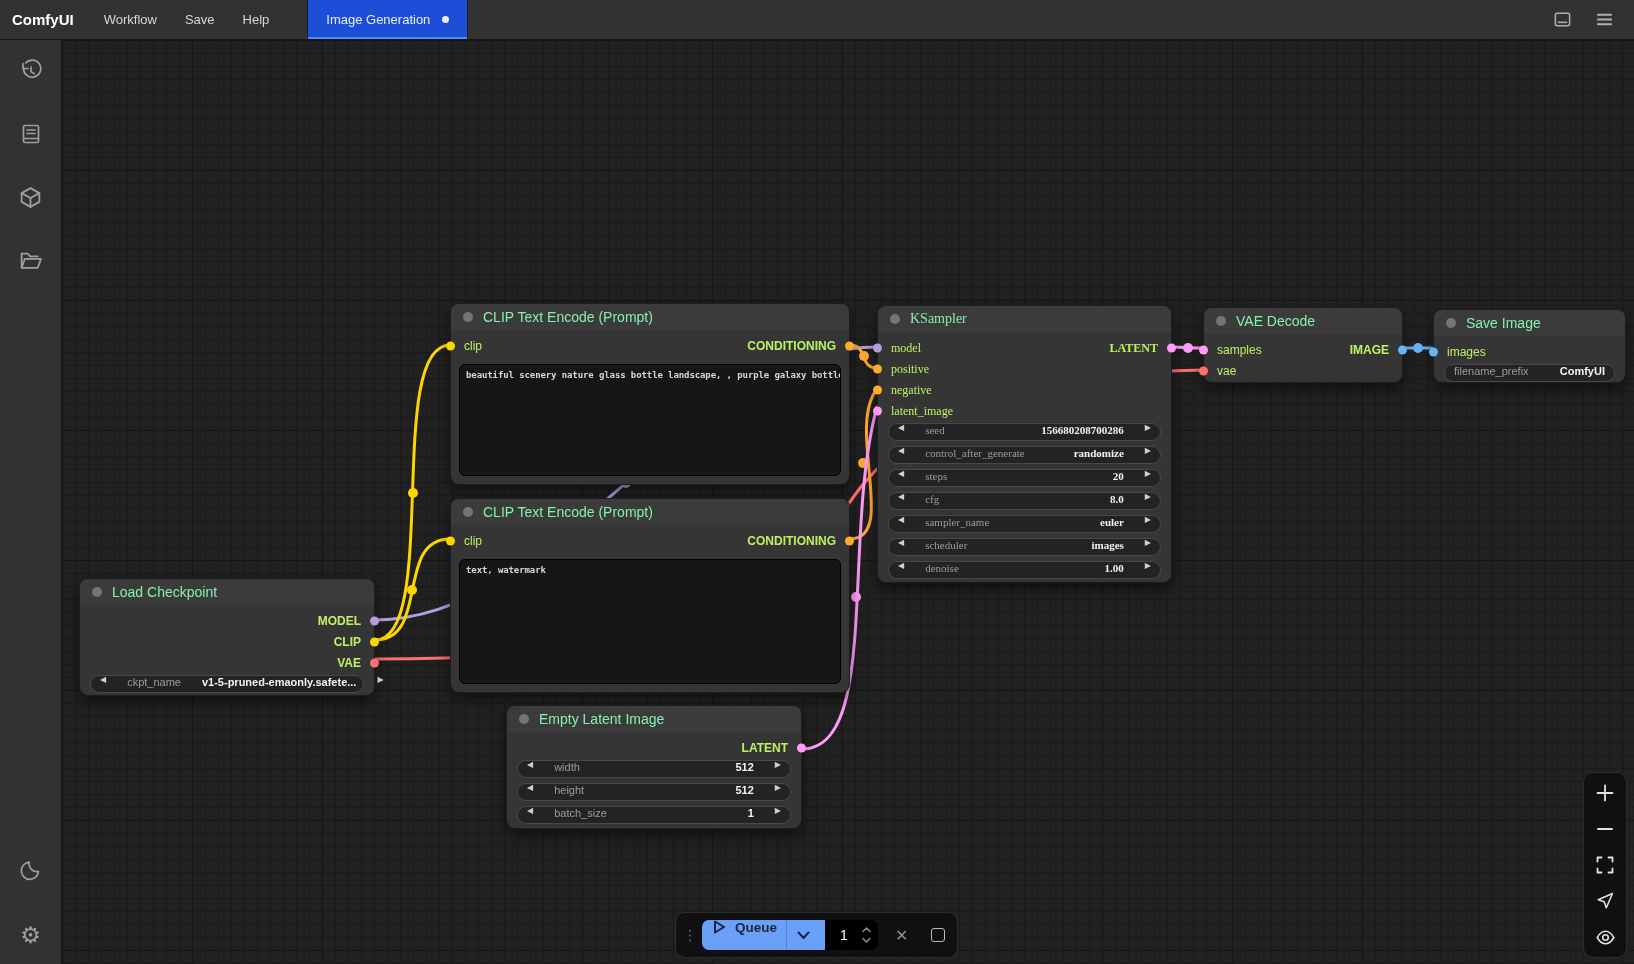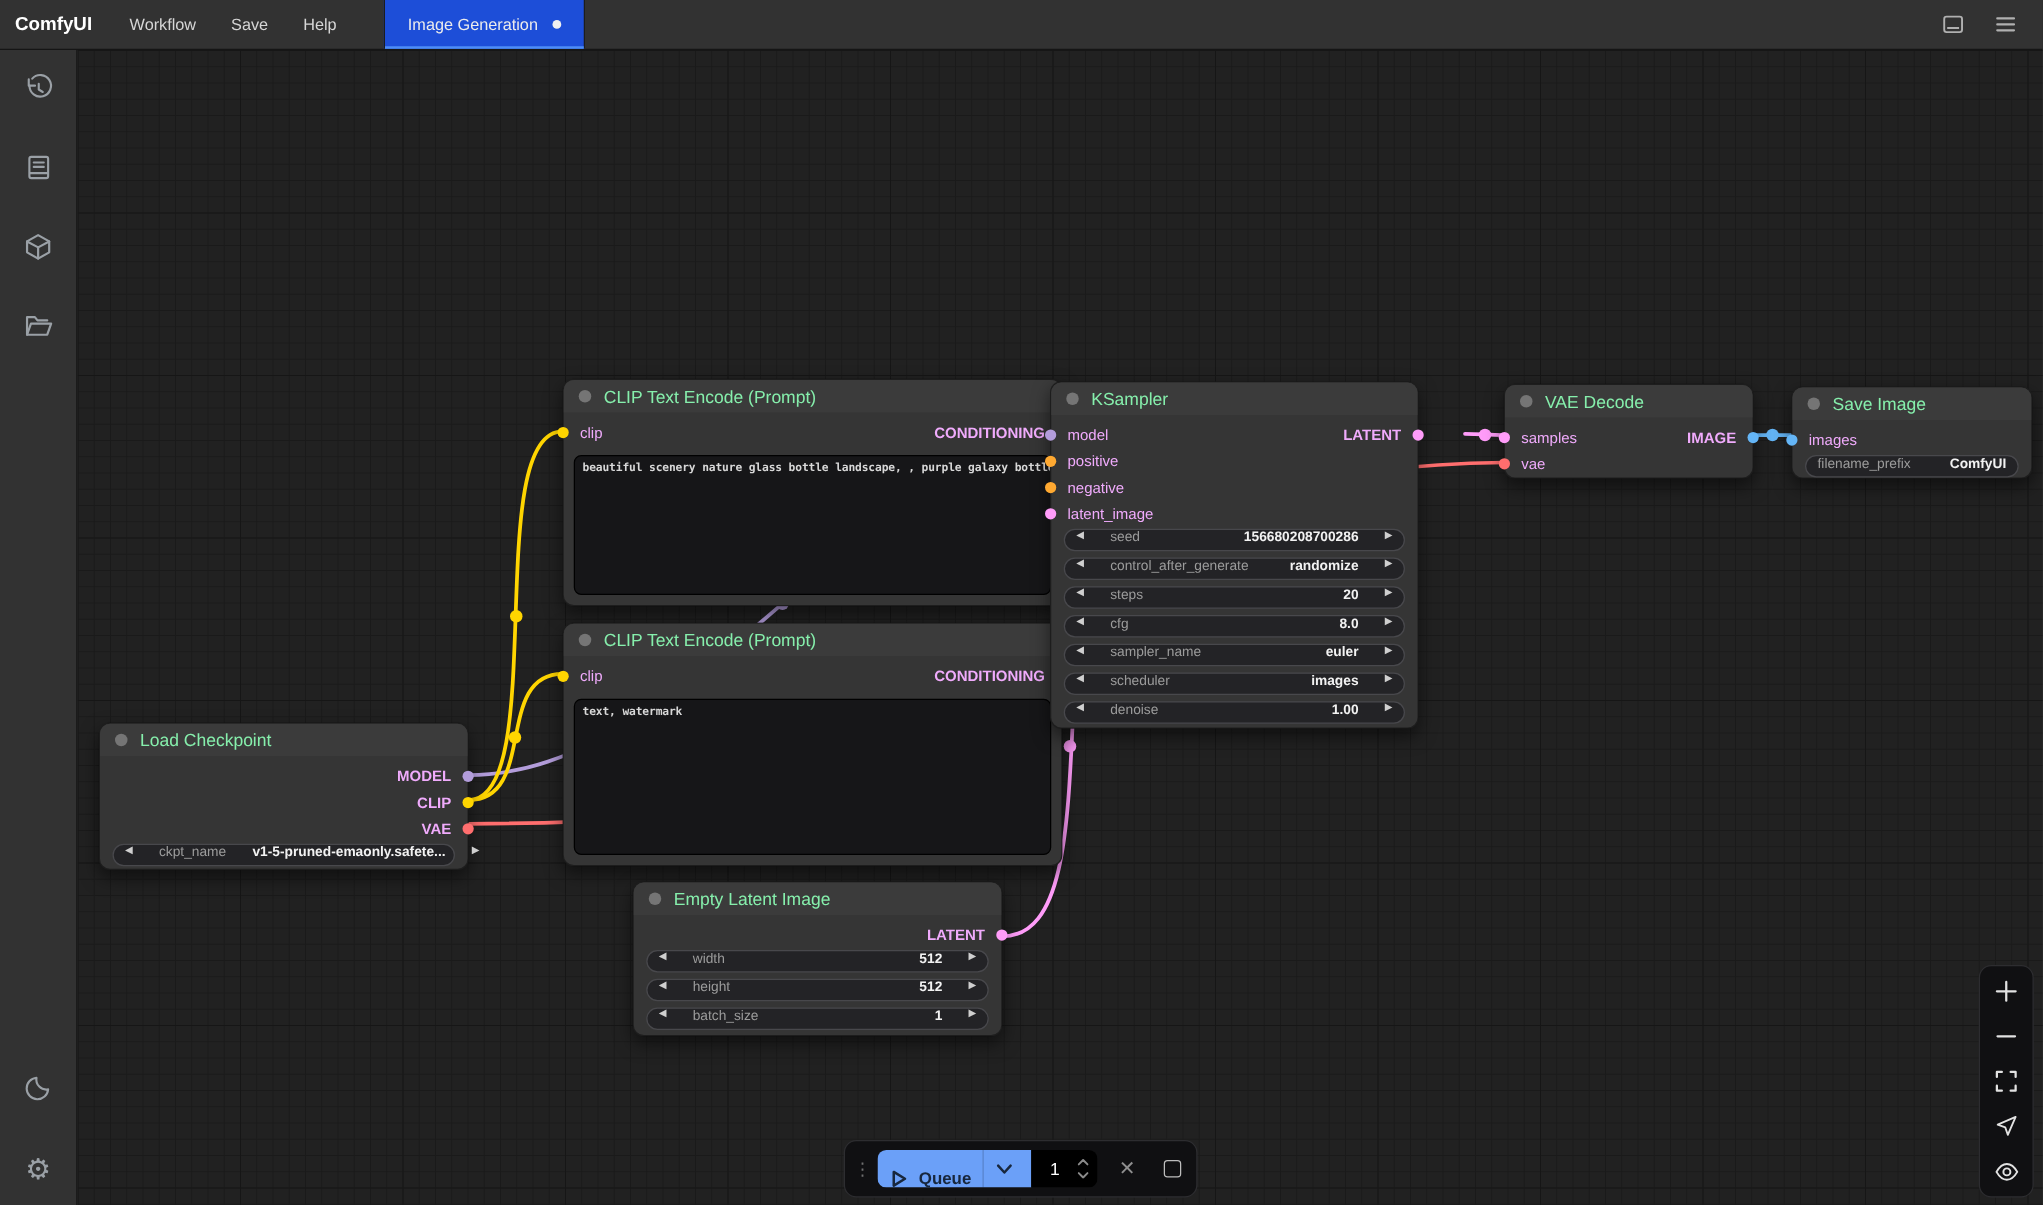--- a/index.html
+++ b/index.html
@@ -43,41 +43,41 @@
   
   #nodes { position:absolute; left:0; top:0; z-index:2; }
   .node { position:absolute; background:#353535; border:1px solid rgba(0,0,0,.45); border-radius:9px;
     box-shadow:0 6px 14px rgba(0,0,0,.5); display:flex; flex-direction:column; }
   .node-header { height:26px; flex:0 0 26px; display:flex; align-items:center; gap:10px; padding:0 12px;
     background:#3b3b3b; border-radius:8px 8px 0 0; }
   .node-status-dot { width:10px; height:10px; border-radius:50%; background:#757575; flex:0 0 auto; }
   .node-title { font-size:14px; color:#86efac; white-space:nowrap; }
   .slot-rows { display:flex; flex-direction:column; gap:1px; margin-top:6px; }
   .slot-row { height:20px; display:flex; align-items:center; gap:8px; padding:0 13px; position:relative; }
-  .slot-label { font-size:12px; color:#f0abfc; white-space:nowrap; }
+  .slot-label { font-size:12px; color:#bef264; white-space:nowrap; }
   .out-label { margin-left:auto; font-weight:700; }
   .slot-dot { position:absolute; width:9px; height:9px; border-radius:50%; top:50%; transform:translateY(-50%); }
   .slot-dot.in { left:-5px; } .slot-dot.out { right:-5px; }
   .widgets { display:flex; flex-direction:column; gap:5px; padding:2px 10px 0; }
   .widget { height:18px; background:#232326; border:1px solid #48484c; border-radius:10px;
     display:flex; align-items:flex-start; gap:21px; padding:0 9px; }
   .w-arrow { color:#cfcfcf; font-size:8px; line-height:1; }
   .w-label { color:#9c9c9c; font-size:11px; white-space:nowrap; }
   .w-value { margin-left:auto; color:#f2f2f2; font-size:11px; font-weight:700; white-space:nowrap; }
   .node-text { margin:8px; background:#161618; border:1px solid #000; border-radius:6px;
     font-family:"DejaVu Sans Mono", monospace; font-size:9px; font-weight:700; letter-spacing:-0.1px;
     color:#d8d8d8; padding:5px 6px; white-space:pre; overflow:hidden; }
 
   
   .queue-bar { position:absolute; left:675px; top:912px; width:283px; height:46px; background:#101012;
     border:1px solid #2d2d30; border-radius:10px; display:flex; align-items:center; gap:11px;
     padding:0 12px 0 7px; z-index:5; }
   .drag-dots { color:#707070; font-size:14px; line-height:10px; width:8px; text-align:center; }
   .queue-group { display:flex; height:30px; border-radius:7px; overflow:hidden; }
-  .queue-btn { background:#6ba0f8; color:#18273d; display:flex; align-items:flex-end; gap:9px; padding:0 11px; }
+  .queue-btn { background:#6ba0f8; color:#18273d; display:flex; align-items:flex-start; gap:9px; padding:0 11px; }
   .queue-btn svg { stroke:#18273d; fill:none; stroke-width:2; stroke-linejoin:round; stroke-linecap:round; }
   .queue-label { font-size:13.5px; font-weight:700; }
   .queue-chevron { display:flex; align-items:center; padding:0 4px 0 10px; border-left:1px solid rgba(0,0,0,.18); height:100%; }
   .batch-box { width:60px; background:#000; display:flex; align-items:center; padding:0 7px 0 15px; }
   .batch-value { color:#fff; font-size:14px; }
   .batch-steppers { margin-left:auto; display:flex; flex-direction:column; gap:4px; }
   .batch-steppers svg { stroke:#8a8a8a; fill:none; stroke-width:1.6; stroke-linecap:round; stroke-linejoin:round; }
   .x-btn { color:#8f8f8f; font-size:16px; margin-left:6px; }
   .stop-btn { width:14px; height:14px; border:1.6px solid #bdbdbd; border-radius:3px; margin-left:12px; }
 
@@ -197,21 +197,21 @@
           <span class="w-arrow">▶</span>
         </div>
         <div class="widget">
           <span class="w-arrow">◀</span>
           <span class="w-label">batch_size</span>
           <span class="w-value">1</span>
           <span class="w-arrow">▶</span>
         </div>
       </div>
     </div>
-    <div class="node" style="left: 840px; top: 305px; width: 295px; height: 278px;">
+    <div class="node" style="left: 877px; top: 305px; width: 295px; height: 278px; font-family: Liberation Serif, serif;">
       <div class="node-header">
         <div class="node-status-dot"></div>
         <div class="node-title">KSampler</div>
       </div>
       <div class="slot-rows">
         <div class="slot-row">
           <span class="slot-dot in" style="background: rgb(179, 157, 219);"></span>
           <span class="slot-label">model</span>
           <span class="slot-label out-label">LATENT</span>
           <span class="slot-dot out" style="background: rgb(255, 156, 249);"></span>

